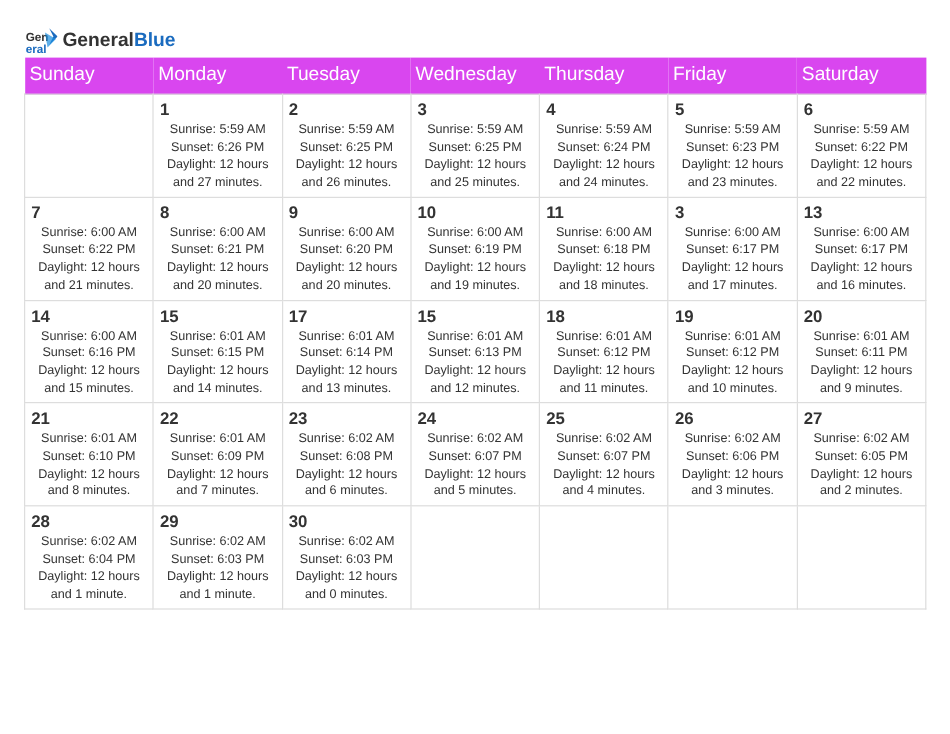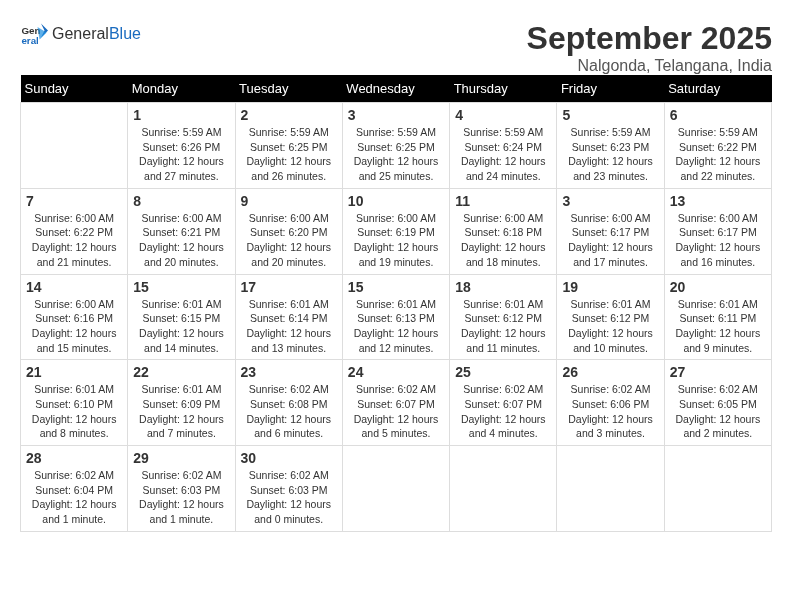--- a/index.html
+++ b/index.html
@@ -36,25 +36,25 @@
     .subtitle {
       font-size: 16px;
       color: #555;
     }
     .calendar {
       width: 100%;
       border-collapse: collapse;
       font-size: 11px;
     }
     .calendar th {
-      background: #000000;
+      background: #d946ef;
       color: #fff;
       padding: 6px 4px;
       text-align: left;
-      font-size: 13px;
+      font-size: 16px;
       font-weight: normal;
     }
     .calendar td {
       border: 1px solid #ddd;
       vertical-align: top;
       padding: 4px 5px;
       width: calc(100% / 7);
       height: 80px;
     }
     .day-num {
@@ -82,28 +82,24 @@
 
 <div class="header">
   <div class="logo">
     <svg class="logo-icon" viewBox="0 0 40 40" xmlns="http://www.w3.org/2000/svg">
       <text x="2" y="20" font-size="14" font-weight="bold" fill="#333">Gen</text>
       <text x="2" y="34" font-size="14" font-weight="bold" fill="#1a6bbf">eral</text>
       <polygon points="30,5 40,15 30,25 35,15" fill="#1a6bbf"></polygon>
       <polygon points="25,10 38,18 28,28" fill="#1a8de0" opacity="0.7"></polygon>
     </svg>
     <div>
-      <div style="font-size:16px;font-weight:normal;color:#333;">
+      <div style="font-size:16px;font-weight:bold;color:#333;">
         <span style="color:#333;">General</span><span style="color:#1a6bbf;">Blue</span>
       </div>
     </div>
-  </div>
-  <div class="title-block">
-    <div class="month-title">September 2025</div>
-    <div class="subtitle">Nalgonda, Telangana, India</div>
   </div>
 </div>
 
 <table class="calendar">
   <thead>
     <tr id="header-row">
     <th>Sunday</th>
         <th>Monday</th>
         <th>Tuesday</th>
         <th>Wednesday</th>

